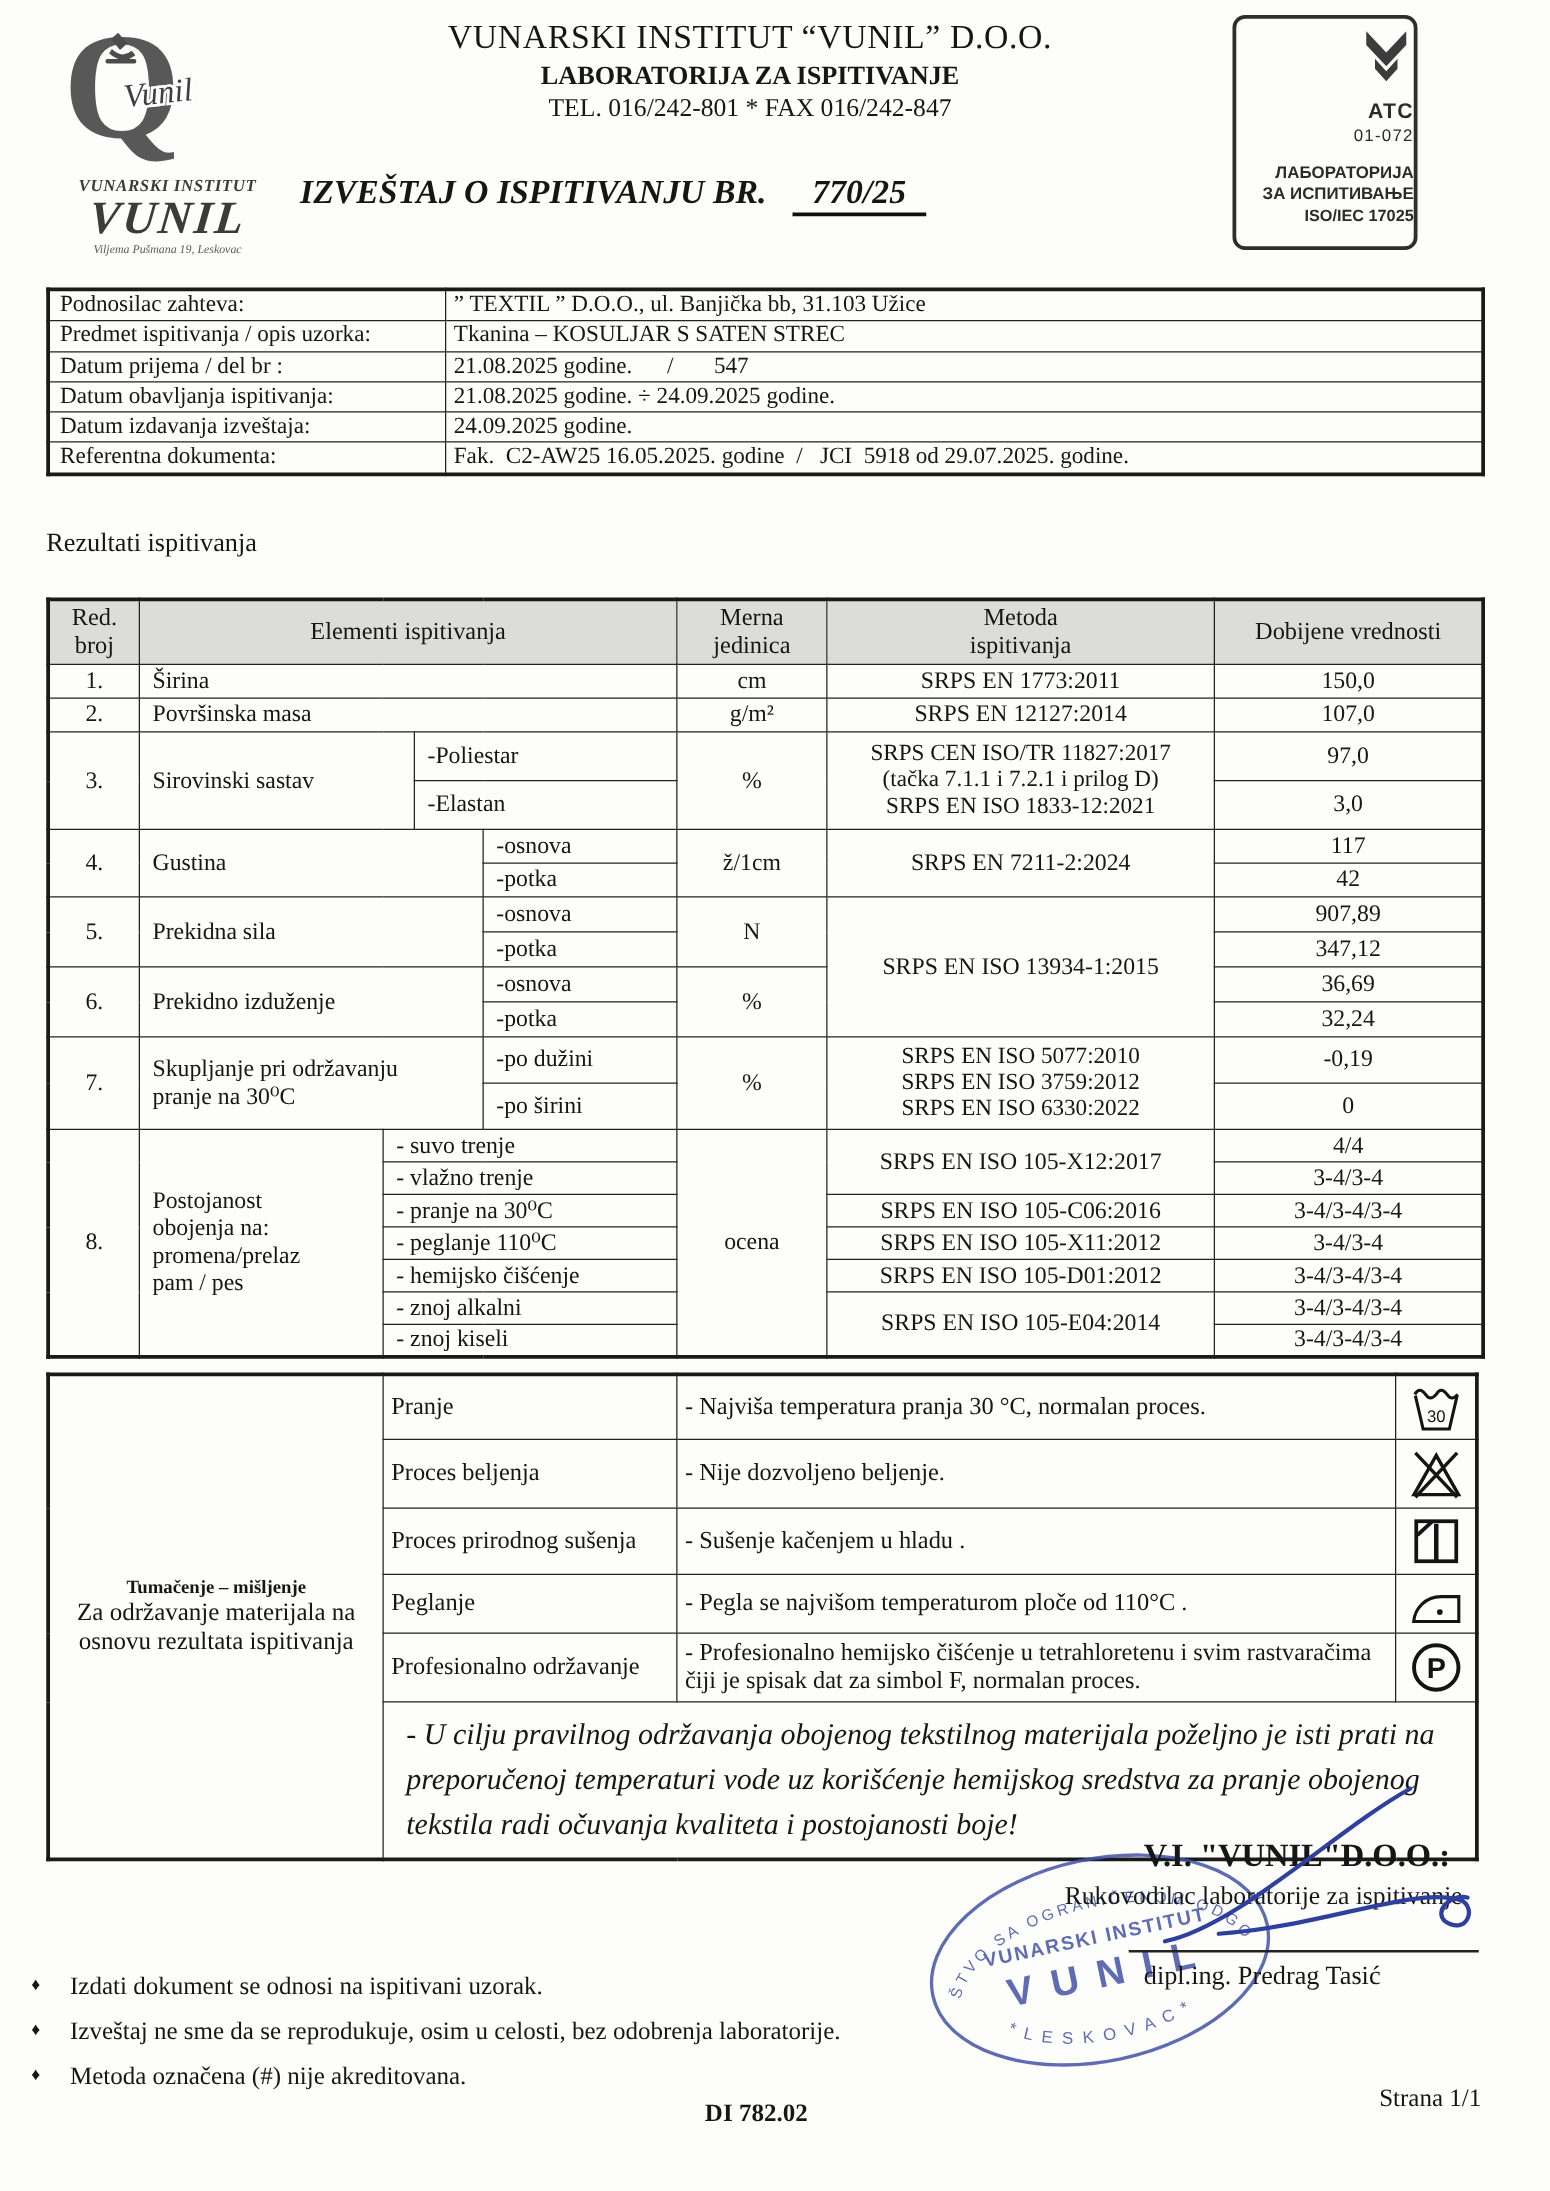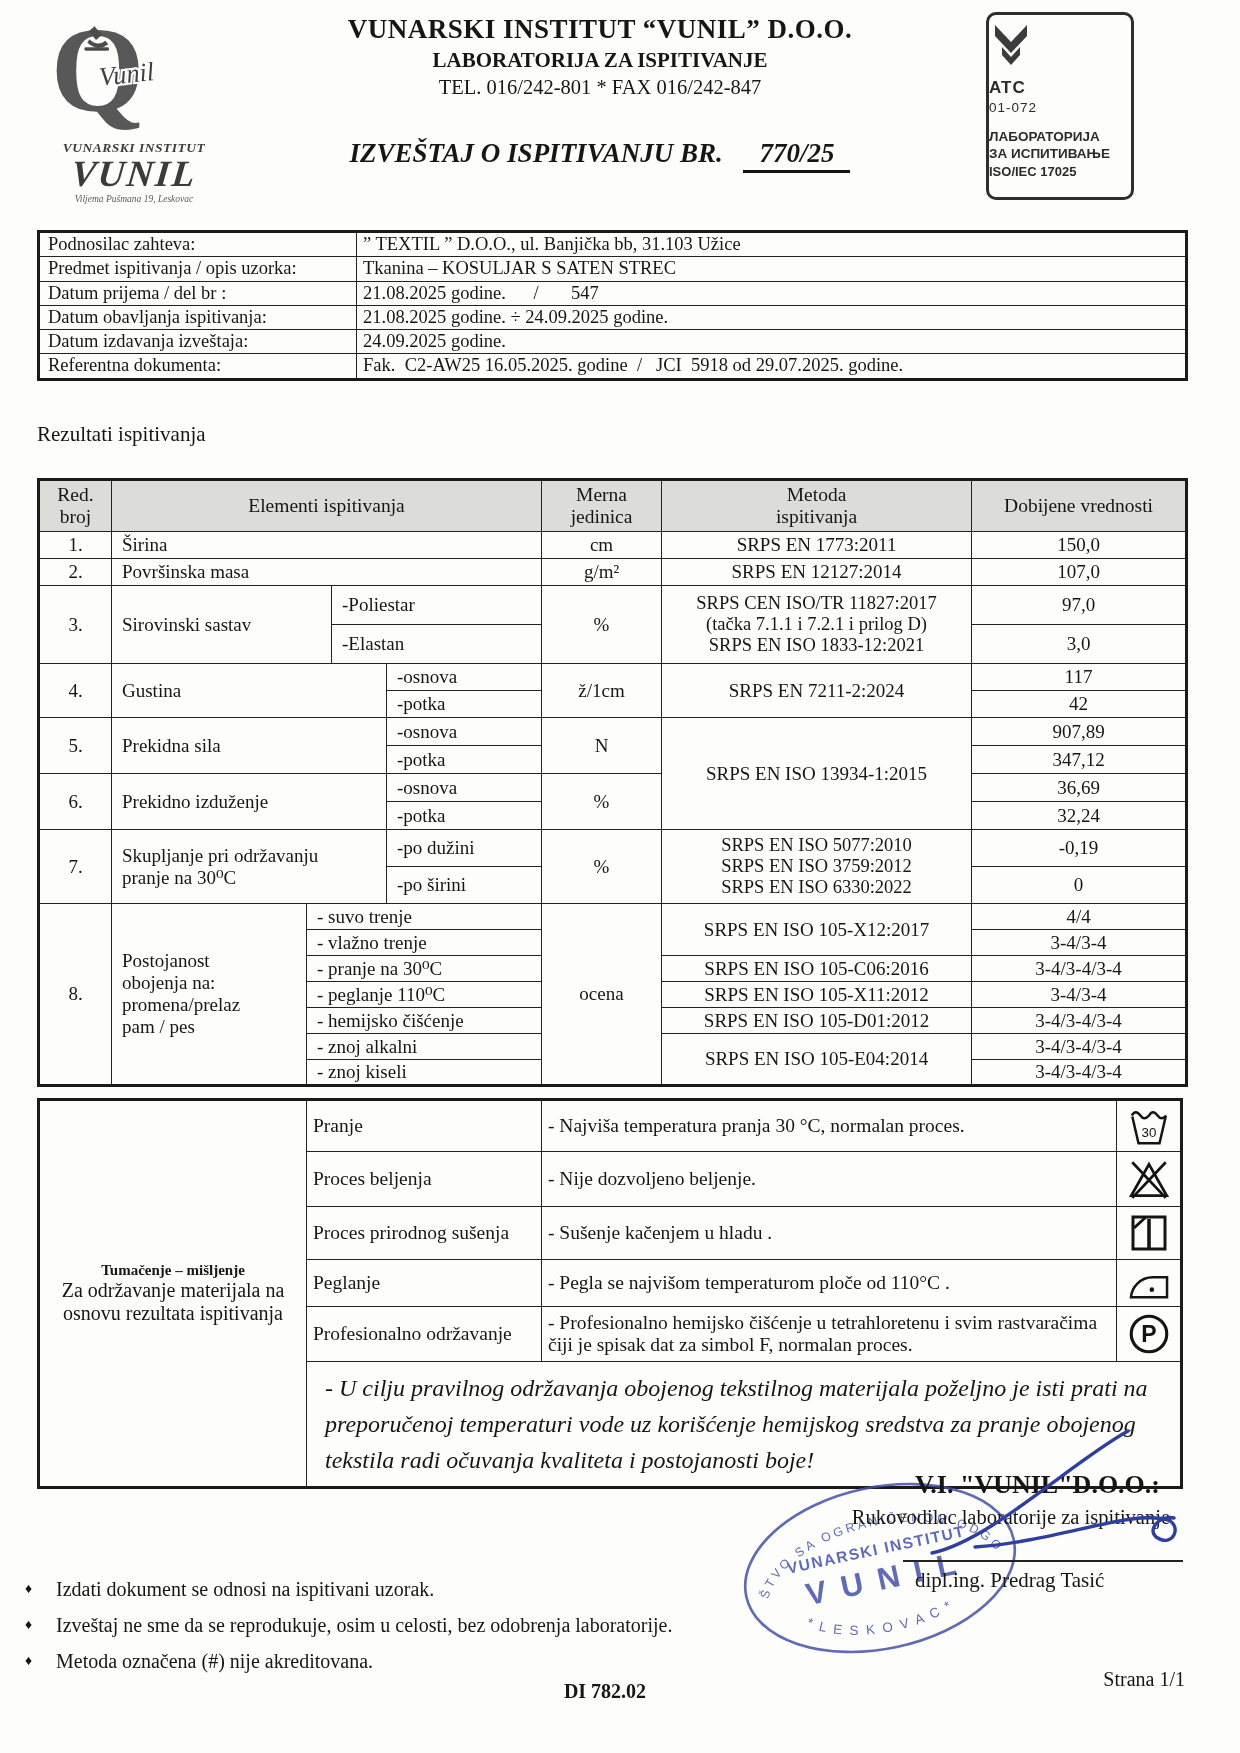--- a/index.html
+++ b/index.html
@@ -6,27 +6,27 @@
   .page{position:relative;width:1240px;height:1753px;background:#fdfdfb;
         font-family:"Liberation Serif","DejaVu Serif",serif;color:#161616;overflow:hidden;}
   .abs{position:absolute;}
 
   
   .logo-block{left:34px;top:6px;width:200px;text-align:center;}
   .logo-inst{font-size:13.5px;font-weight:bold;font-style:italic;letter-spacing:.5px;color:#3c3c3c;margin-top:2px;}
   .logo-brand{font-size:37px;font-weight:bold;font-style:italic;letter-spacing:2px;color:#3b3b3b;transform:skewX(-6deg);line-height:.95;}
   .logo-addr{font-size:9.5px;color:#5a5a5a;font-style:italic;margin-top:3px;}
   .org-block{left:240px;top:14px;width:720px;text-align:center;}
-  .org-name{font-size:27px;font-weight:bold;letter-spacing:.5px;}
+  .org-name{font-size:27px;font-weight:normal;letter-spacing:.5px;}
   .org-lab{font-size:21px;font-weight:bold;margin-top:3px;}
   .org-addr,.org-tel{font-size:20.5px;margin-top:3px;}
-  .rpt{left:240px;top:138px;width:720px;text-align:center;font-size:27px;font-weight:bold;font-style:italic;}
+  .rpt{left:240px;top:138px;width:720px;text-align:left;font-size:27px;font-weight:bold;font-style:italic;}
   .rpt .num{border-bottom:3px solid #111;padding:0 16px 1px;margin-left:14px;display:inline-block;}
   .badge{left:986px;top:12px;width:142px;height:182px;border:3px solid #2e2e2e;border-radius:10px;
-         font-family:"Liberation Sans","DejaVu Sans",sans-serif;text-align:left;color:#2b2b2b;}
+         font-family:"Liberation Sans","DejaVu Sans",sans-serif;text-align:right;color:#2b2b2b;}
   .badge .atc{font-weight:bold;font-size:17px;letter-spacing:1px;margin-top:2px;}
   .badge .code{font-size:13.5px;letter-spacing:1px;margin-top:2px;}
   .badge .lab{font-weight:bold;font-size:13.5px;line-height:1.25;}
   .badge .std{font-size:13px;margin-top:1px;font-weight:600;}
   .badge .sp{height:14px;}
 
   
   table.doc{border-collapse:collapse;table-layout:fixed;border:3px solid #1a1a1a;}
   table.doc td{border:1.6px solid #222;padding:1px 6px;vertical-align:middle;line-height:1.15;overflow:hidden;}
   .info{left:37px;top:198px;}

